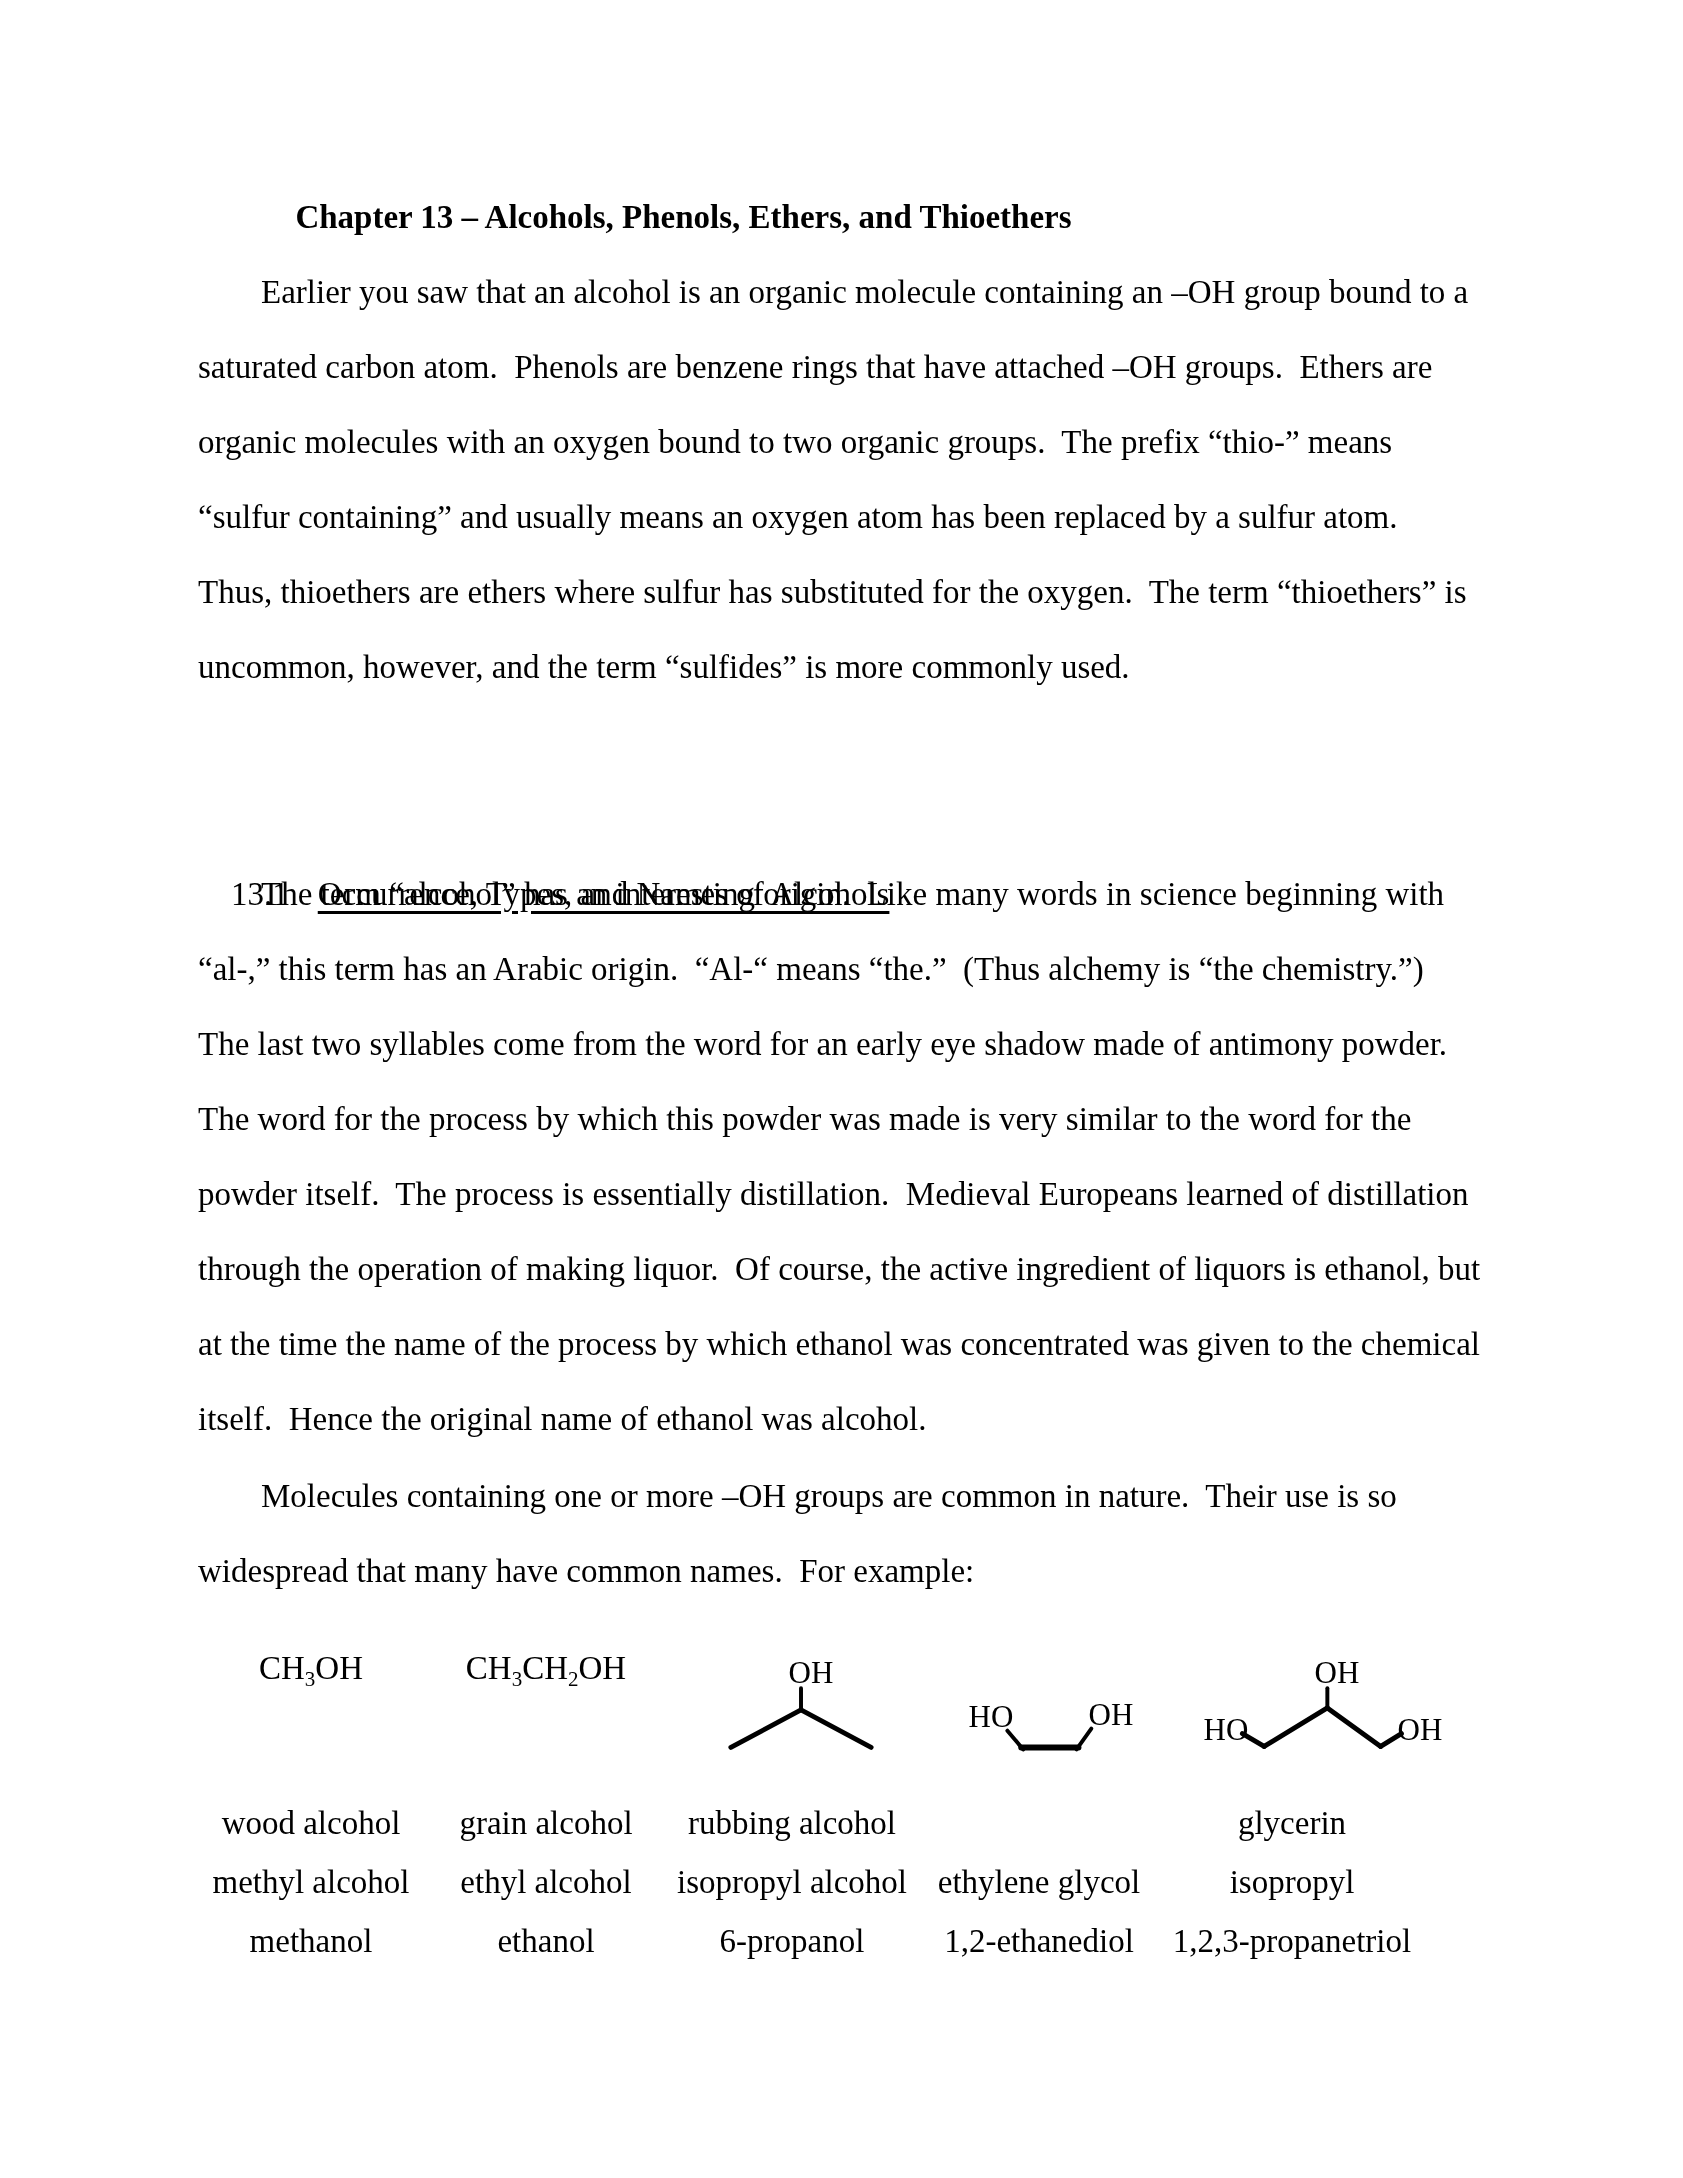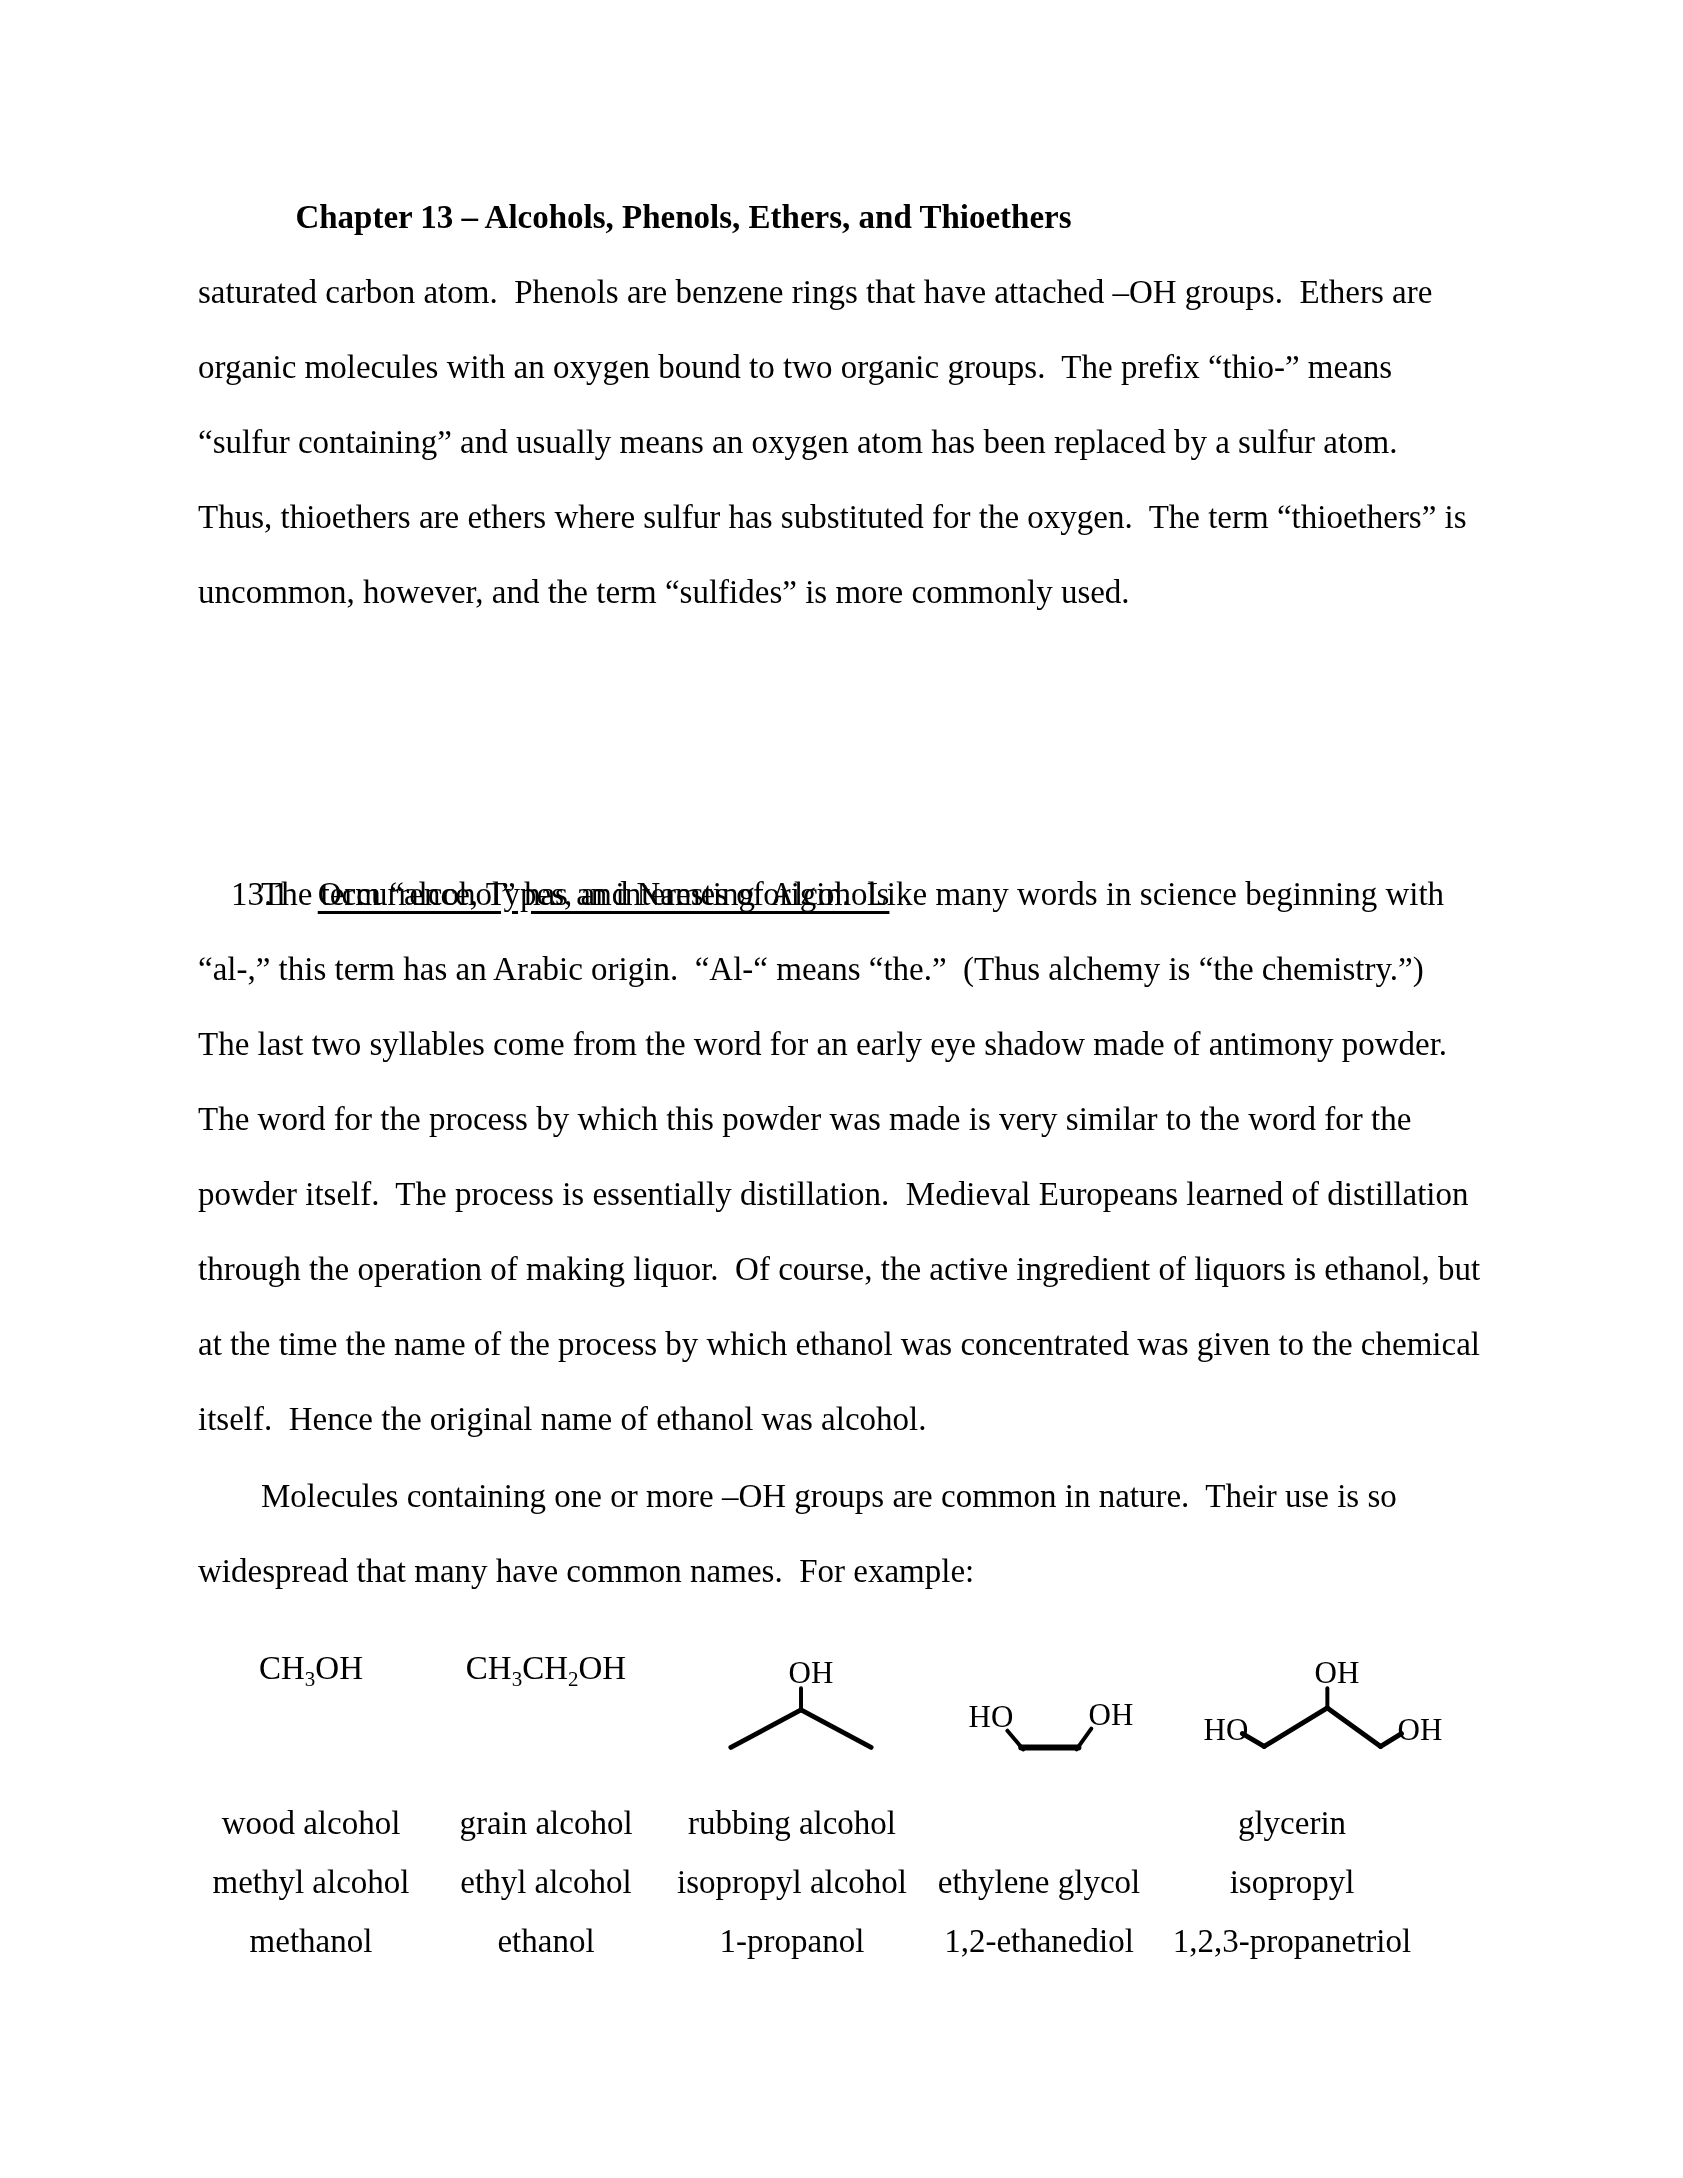--- a/index.html
+++ b/index.html
@@ -29,20 +29,21 @@
   .name-col div { white-space:pre; min-height:59px; }
 </style>
 </head>
 <body>
 
 <div id="page">
 
   <div class="doc-title">Chapter 13 – Alcohols, Phenols, Ethers, and Thioethers</div>
 
   <div class="para" style="top:255px;">
+    <div class="line indent">Earlier you saw that an alcohol is an organic molecule containing an –OH group bound to a</div>
     <div class="line">saturated carbon atom.  Phenols are benzene rings that have attached –OH groups.  Ethers are</div>
     <div class="line">organic molecules with an oxygen bound to two organic groups.  The prefix “thio-” means</div>
     <div class="line">“sulfur containing” and usually means an oxygen atom has been replaced by a sulfur atom.</div>
     <div class="line">Thus, thioethers are ethers where sulfur has substituted for the oxygen.  The term “thioethers” is</div>
     <div class="line">uncommon, however, and the term “sulfides” is more commonly used.</div>
   </div>
 
   <div class="section-head">
     <span>13.1</span><span class="section-title">Occurrence, Types, and Names of Alcohols</span>
   </div>
@@ -97,21 +98,21 @@
     <div>methanol</div>
   </div>
   <div class="name-col" style="left:368px;">
     <div>grain alcohol</div>
     <div>ethyl alcohol</div>
     <div>ethanol</div>
   </div>
   <div class="name-col" style="left:614px;">
     <div>rubbing alcohol</div>
     <div>isopropyl alcohol</div>
-    <div>1-propanol</div>
+    <div>6-propanol</div>
   </div>
   <div class="name-col" style="left:861px;">
     <div></div>
     <div>ethylene glycol</div>
     <div>1,2-ethanediol</div>
   </div>
   <div class="name-col" style="left:1114px;">
     <div>glycerin</div>
     <div>isopropyl</div>
     <div>1,2,3-propanetriol</div>

